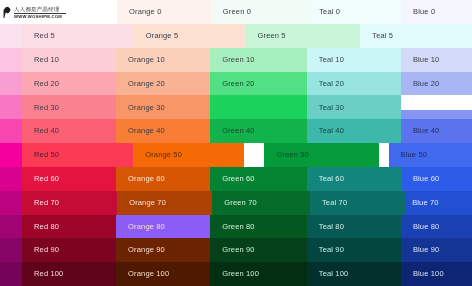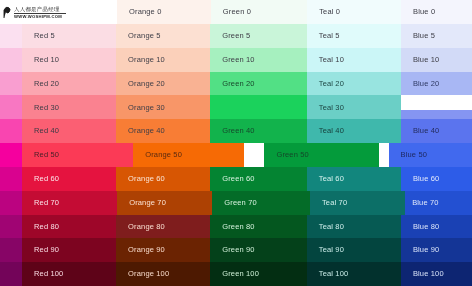--- a/index.html
+++ b/index.html
@@ -149,23 +149,20 @@
       </div>
       <div class="swatch col-orange" style="background: rgb(252, 224, 210);">
         <span class="swatch-label" style="color: rgb(61, 61, 70);">Orange 5</span>
       </div>
       <div class="swatch col-green" style="background: rgb(201, 245, 217);">
         <span class="swatch-label" style="color: rgb(61, 61, 70);">Green 5</span>
       </div>
       <div class="swatch col-teal" style="background: rgb(224, 251, 251);">
         <span class="swatch-label" style="color: rgb(61, 61, 70);">Teal 5</span>
       </div>
-      <div class="swatch col-blue" style="background: rgb(227, 232, 250);">
-        <span class="swatch-label" style="color: rgb(61, 61, 70);">Blue 5</span>
-      </div>
     </div>
     <div class="palette-row">
       <div class="edge-cell" style="background: rgb(250, 196, 226);"></div>
       <div class="swatch col-red" style="background: rgb(252, 205, 214);">
         <span class="swatch-label" style="color: rgb(61, 61, 70);">Red 10</span>
       </div>
       <div class="swatch col-orange" style="background: rgb(251, 208, 186);">
         <span class="swatch-label" style="color: rgb(61, 61, 70);">Orange 10</span>
       </div>
       <div class="swatch col-green" style="background: rgb(166, 240, 191);">
@@ -281,21 +278,21 @@
       </div>
       <div class="swatch col-blue" style="background: rgb(35, 80, 210); padding-left: 7px;">
         <span class="swatch-label" style="color: rgb(223, 231, 250);">Blue 70</span>
       </div>
     </div>
     <div class="palette-row">
       <div class="edge-cell" style="background: rgb(160, 4, 115);"></div>
       <div class="swatch col-red" style="background: rgb(158, 6, 41);">
         <span class="swatch-label" style="color: rgb(250, 223, 229);">Red 80</span>
       </div>
-      <div class="swatch col-orange" style="background: #7f1d1d;">
+      <div class="swatch col-orange" style="background: #8b5cf6;">
         <span class="swatch-label" style="color: rgb(249, 222, 208);">Orange 80</span>
       </div>
       <div class="swatch col-green" style="background: rgb(4, 87, 31);">
         <span class="swatch-label" style="color: rgb(210, 240, 218);">Green 80</span>
       </div>
       <div class="swatch col-teal" style="background: rgb(6, 90, 83);">
         <span class="swatch-label" style="color: rgb(207, 238, 235);">Teal 80</span>
       </div>
       <div class="swatch col-blue" style="background: rgb(26, 65, 180);">
         <span class="swatch-label" style="color: rgb(220, 229, 249);">Blue 80</span>

